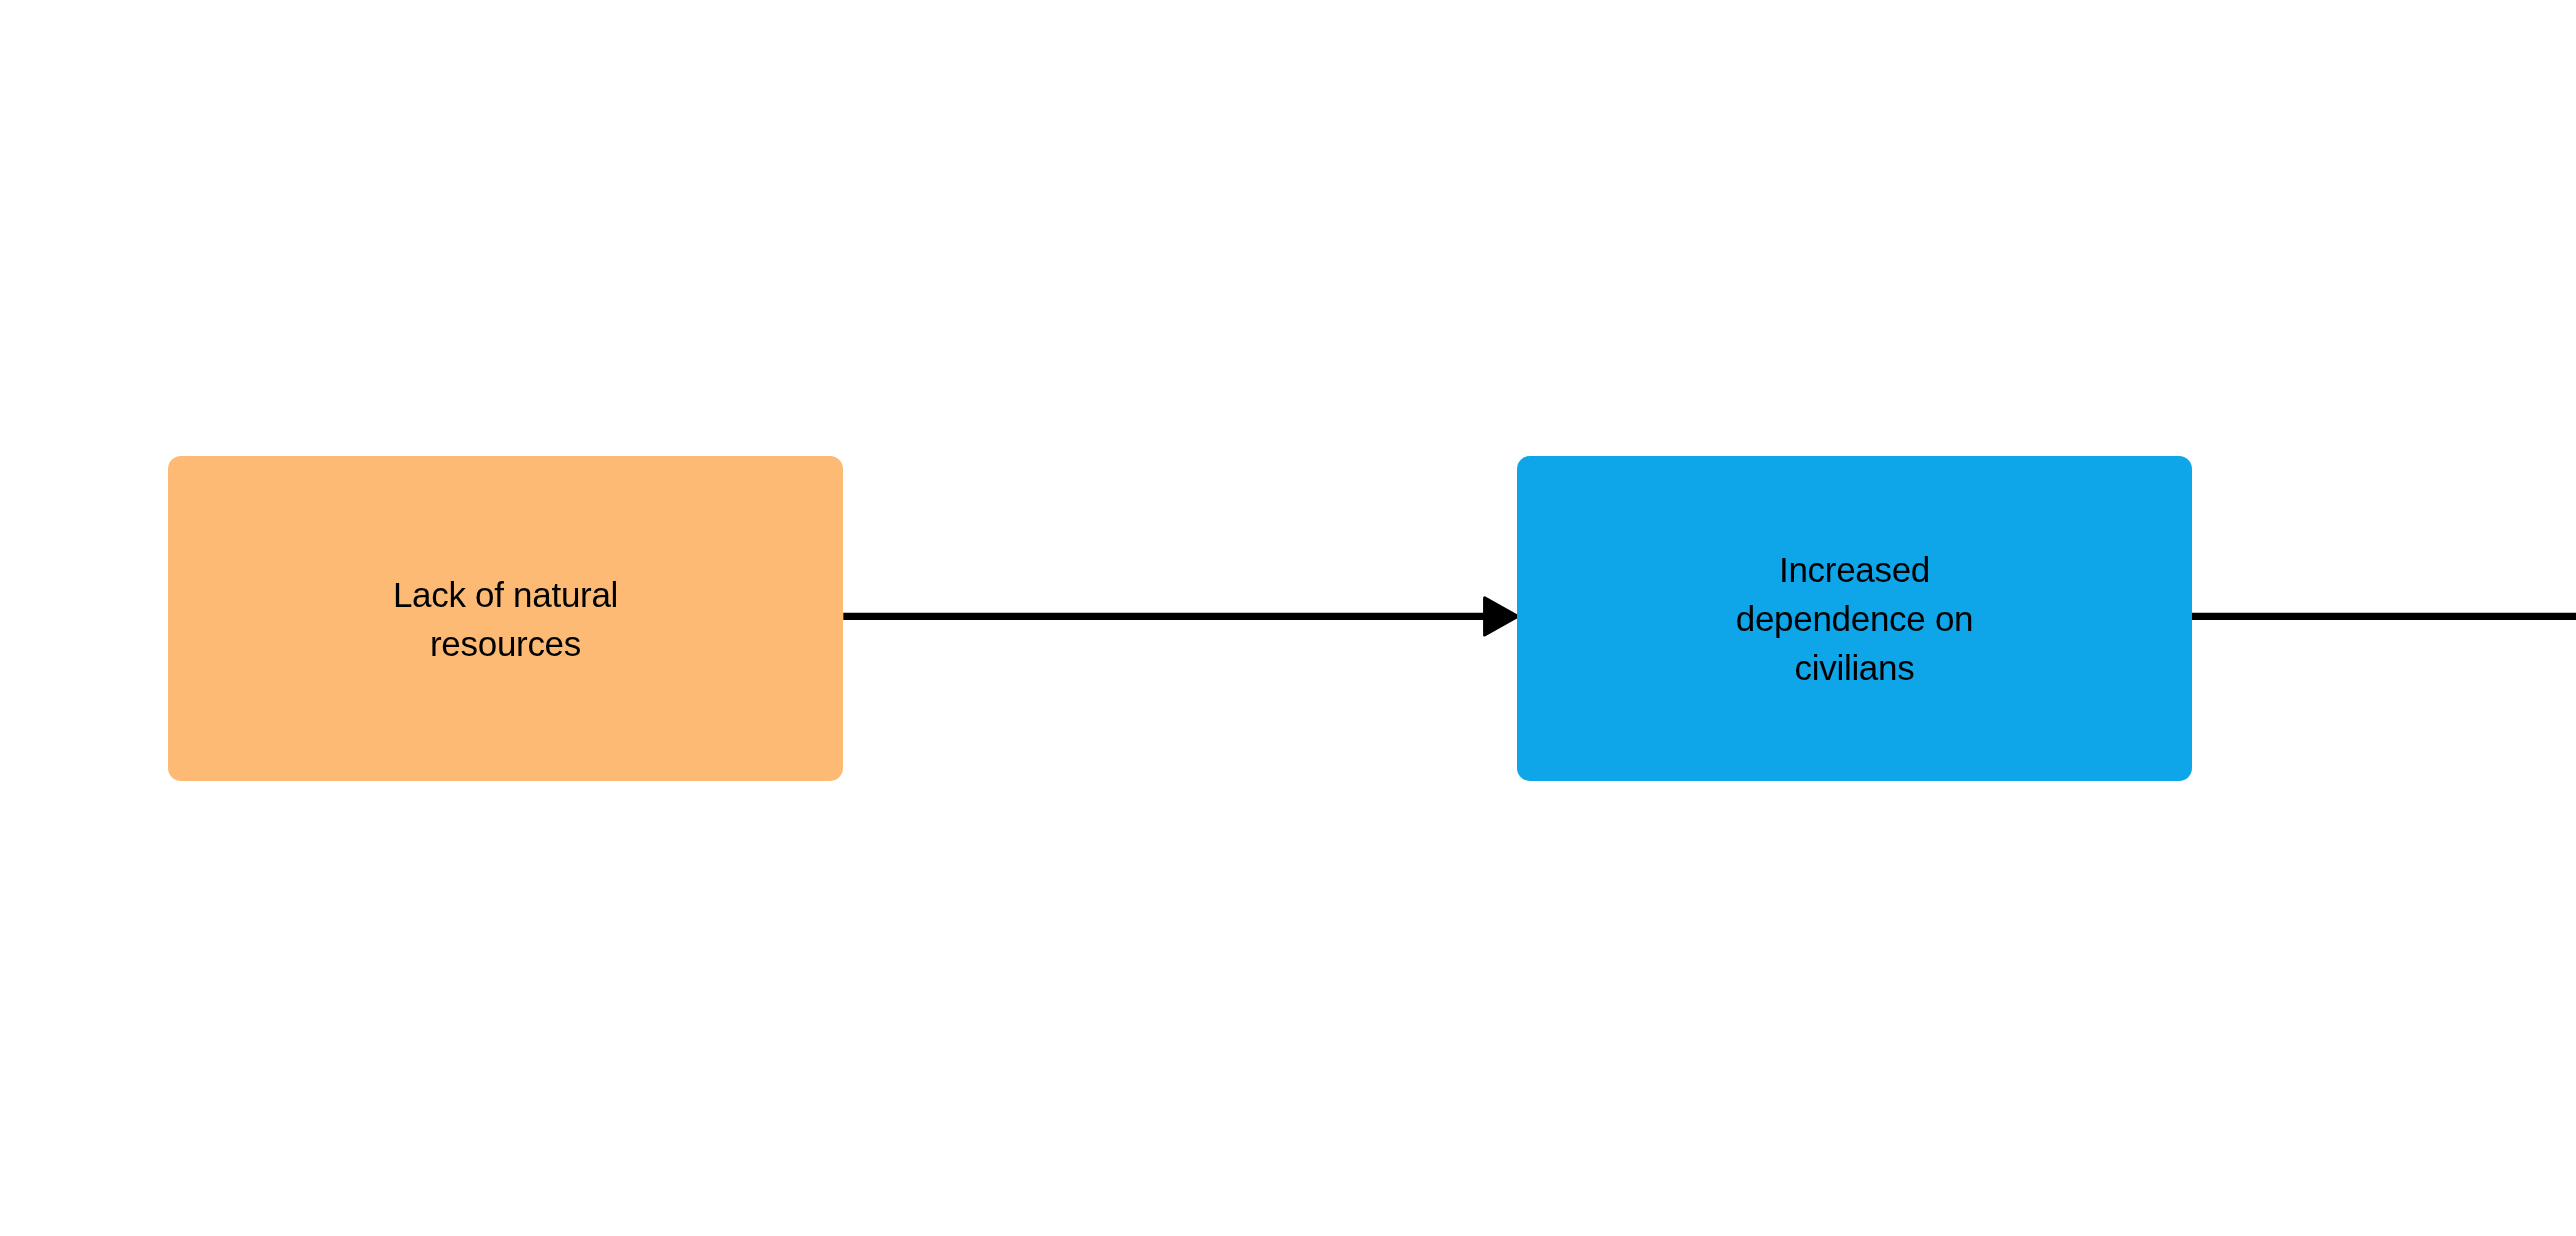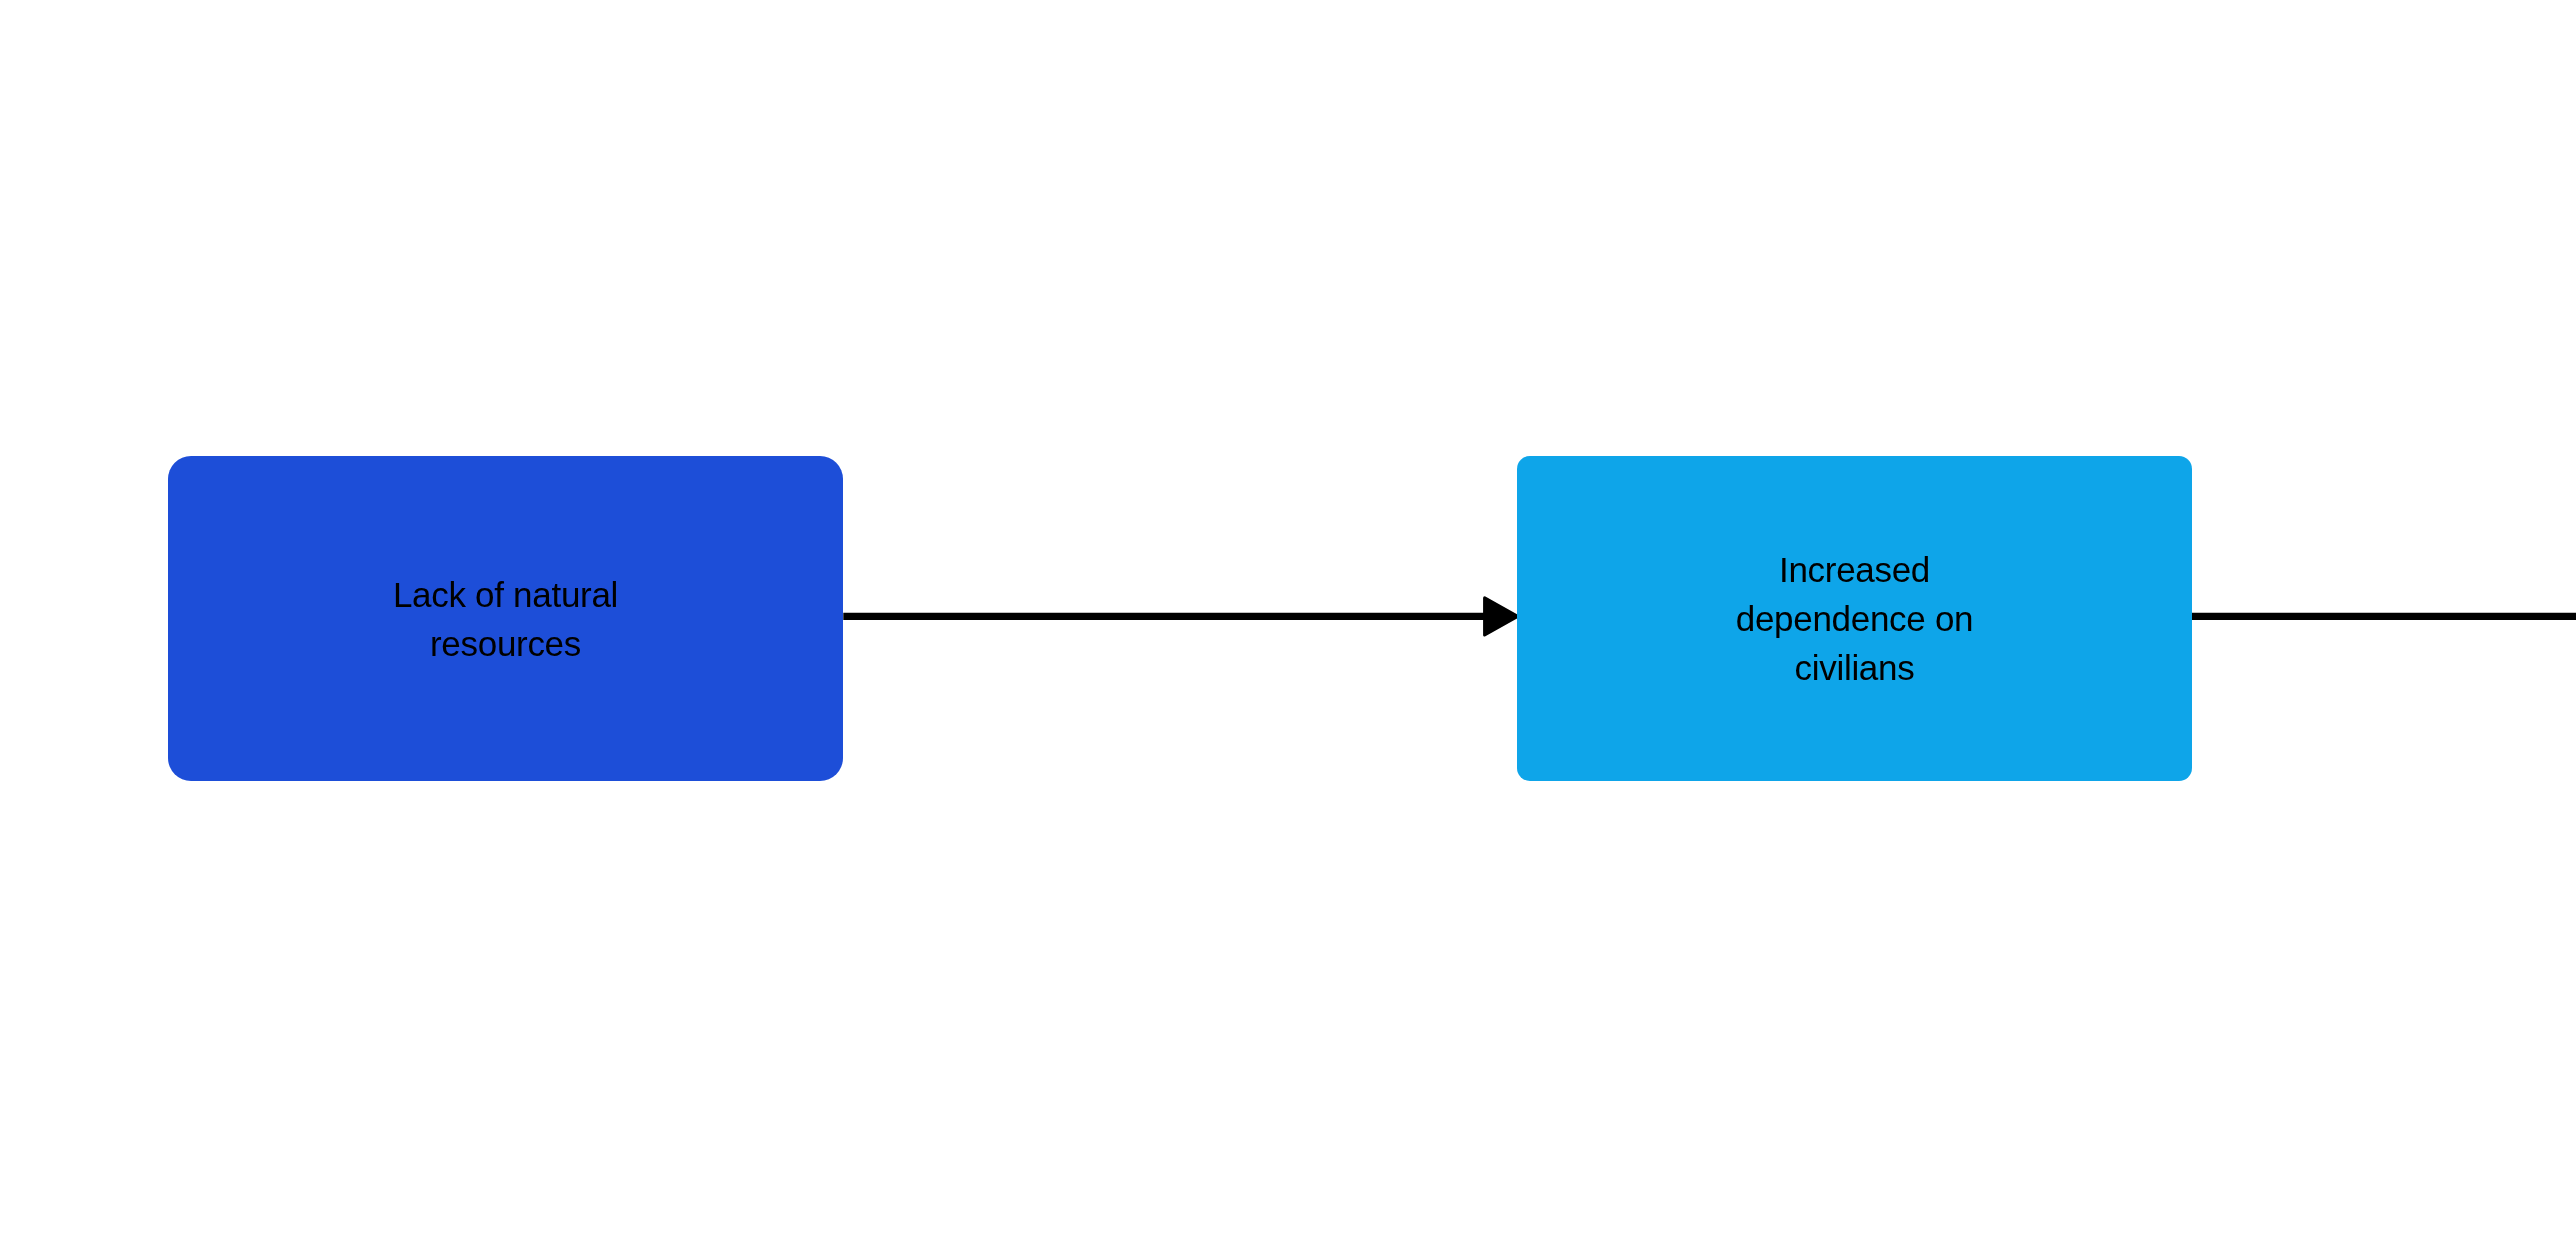--- a/index.html
+++ b/index.html
@@ -76,21 +76,21 @@
     <g>
       <line class="edge-line" x1="1637" y1="1197" x2="2886" y2="1197"></line>
       <polygon class="edge-head" points="2882,1161 2946,1197 2882,1233"></polygon>
     </g>
     <g>
       <line class="edge-line" x1="4255" y1="1197" x2="5503" y2="1197"></line>
       <polygon class="edge-head" points="5499,1161 5563,1197 5499,1233"></polygon>
     </g>
   </svg>
 
-  <div class="node" id="node-1" style="background: #1d4ed8; border-radius: 23px;">
+  <div class="node" id="node-1" style="background: #fdba74;">
     <span class="node-label" style="color: rgb(0, 0, 0);">Lack of natural
 resources</span>
   </div>
 
   <div class="node" id="node-2" style="background: #0ea5e9;">
     <span class="node-label" style="color: rgb(0, 0, 0);">Increased
 dependence on
 civilians</span>
   </div>
 

